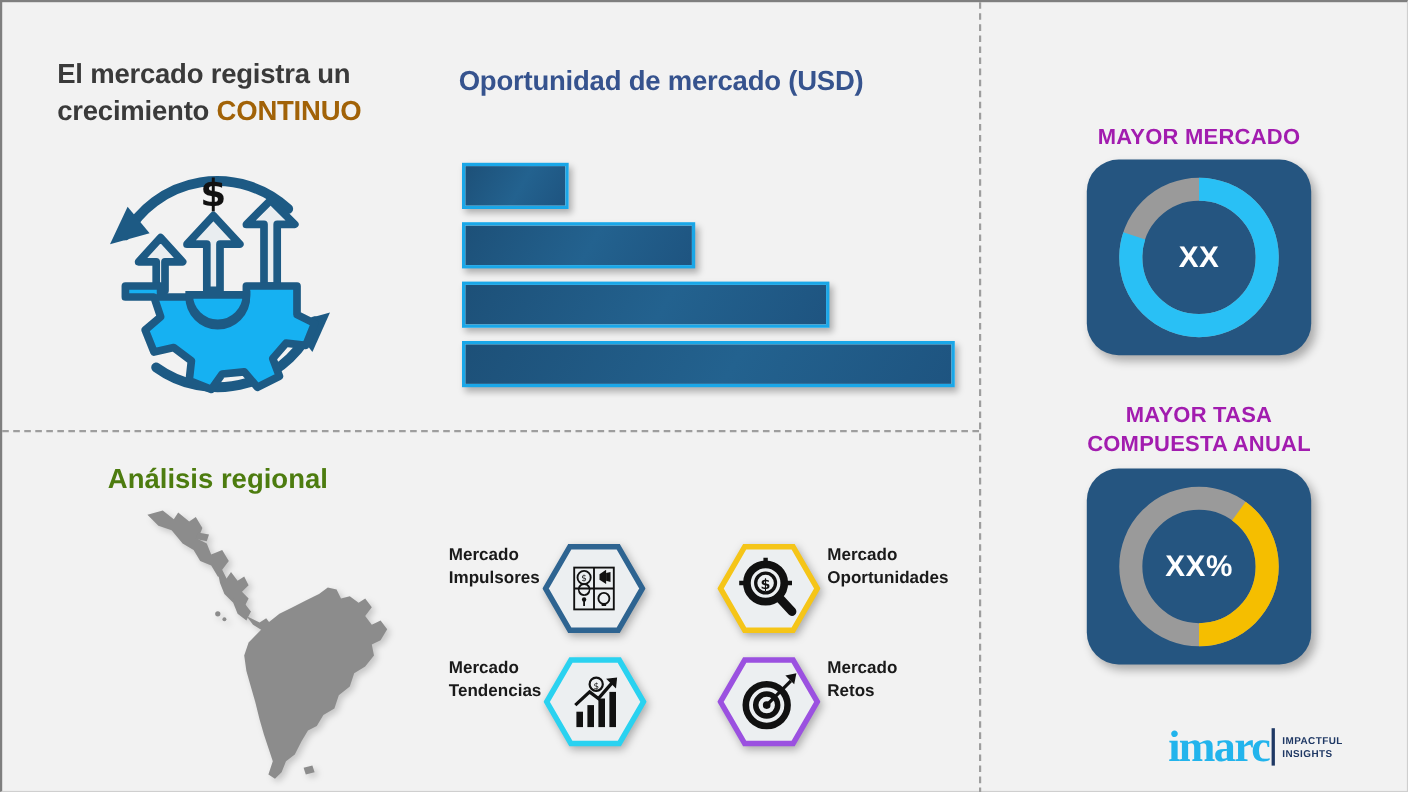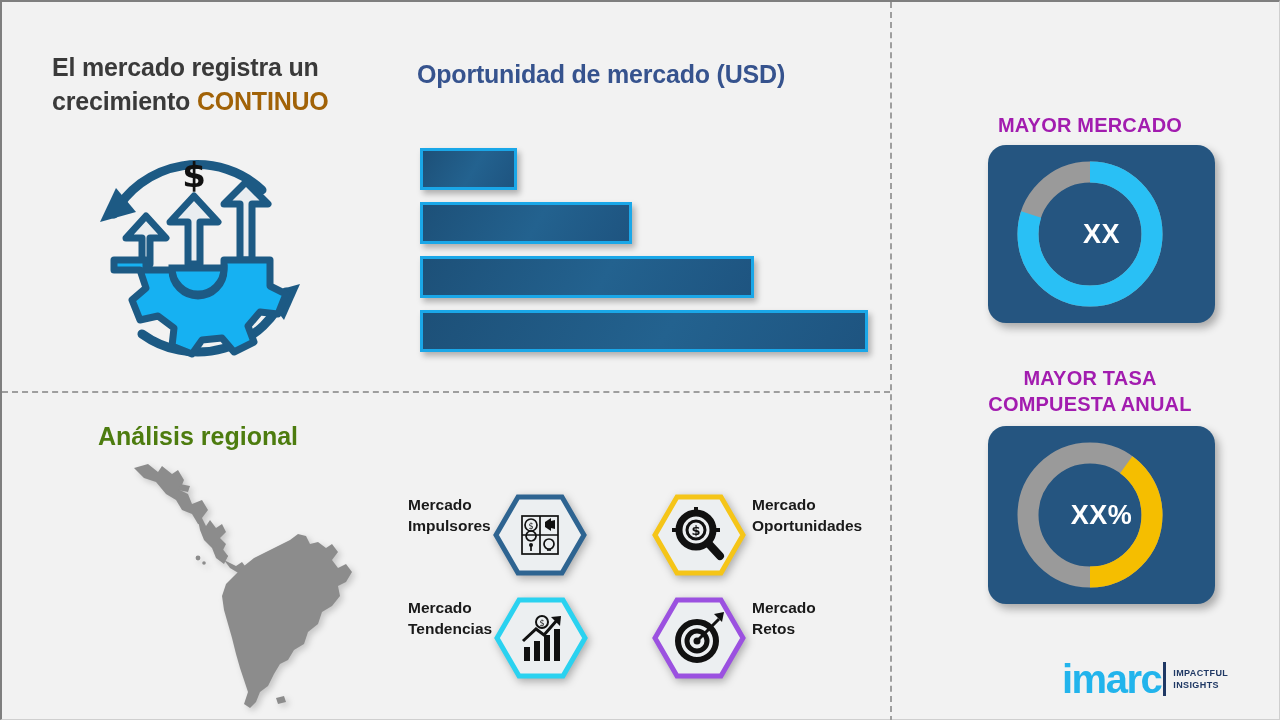--- a/index.html
+++ b/index.html
@@ -68,23 +68,23 @@
   .bar {
     position: absolute;
     background: linear-gradient(120deg,#1d5078 0%,#23628f 55%,#1e5480 100%);
     border: 3px solid #1aa7e8;
     box-shadow: 3px 4px 6px rgba(0,0,0,0.28);
   }
 
   
   .kpi-card {
     position: absolute;
-    width: 227px; height: 178px;
+    width: 204px; height: 178px;
     background: #255580;
-    border-radius: 18px;
+    border-radius: 29px;
     box-shadow: 4px 5px 9px rgba(0,0,0,0.30);
   }
   #kpi1-card { left: 986px; top: 143px; }
   #kpi2-card { left: 986px; top: 424px; }
   .kpi-value {
     position: absolute; left: 0; top: 0; width: 100%; height: 100%;
     display: flex; align-items: center; justify-content: center;
     color: #ffffff; font-size: 27px; font-weight: bold;
     letter-spacing: 0.5px;
   }
@@ -108,21 +108,21 @@
 
   #hex-drivers       { left: 406px; top: 492px; }
   #hex-opportunities { left: 650px; top: 492px; }
   #hex-trends        { left: 406px; top: 595px; }
   #hex-challenges    { left: 650px; top: 595px; }
 
   
   .logo { position: absolute; left: 1060px; top: 651px; width: 200px; height: 52px; }
   .logo-word {
     font-size: 40px; font-weight: bold; color: #22b4ec;
-    font-family: Liberation Sans, sans-serif; letter-spacing: -1.5px;
+    font-family: Liberation Serif, serif; letter-spacing: -1.5px;
     line-height: 1;
   }
   .logo-bar { width: 3px; background: #1f3864; }
   .logo-tag {
     font-size: 9px; font-weight: bold; color: #1f3864;
     line-height: 1.35; letter-spacing: 0.4px;
   }
 </style>
 </head>
 <body>

